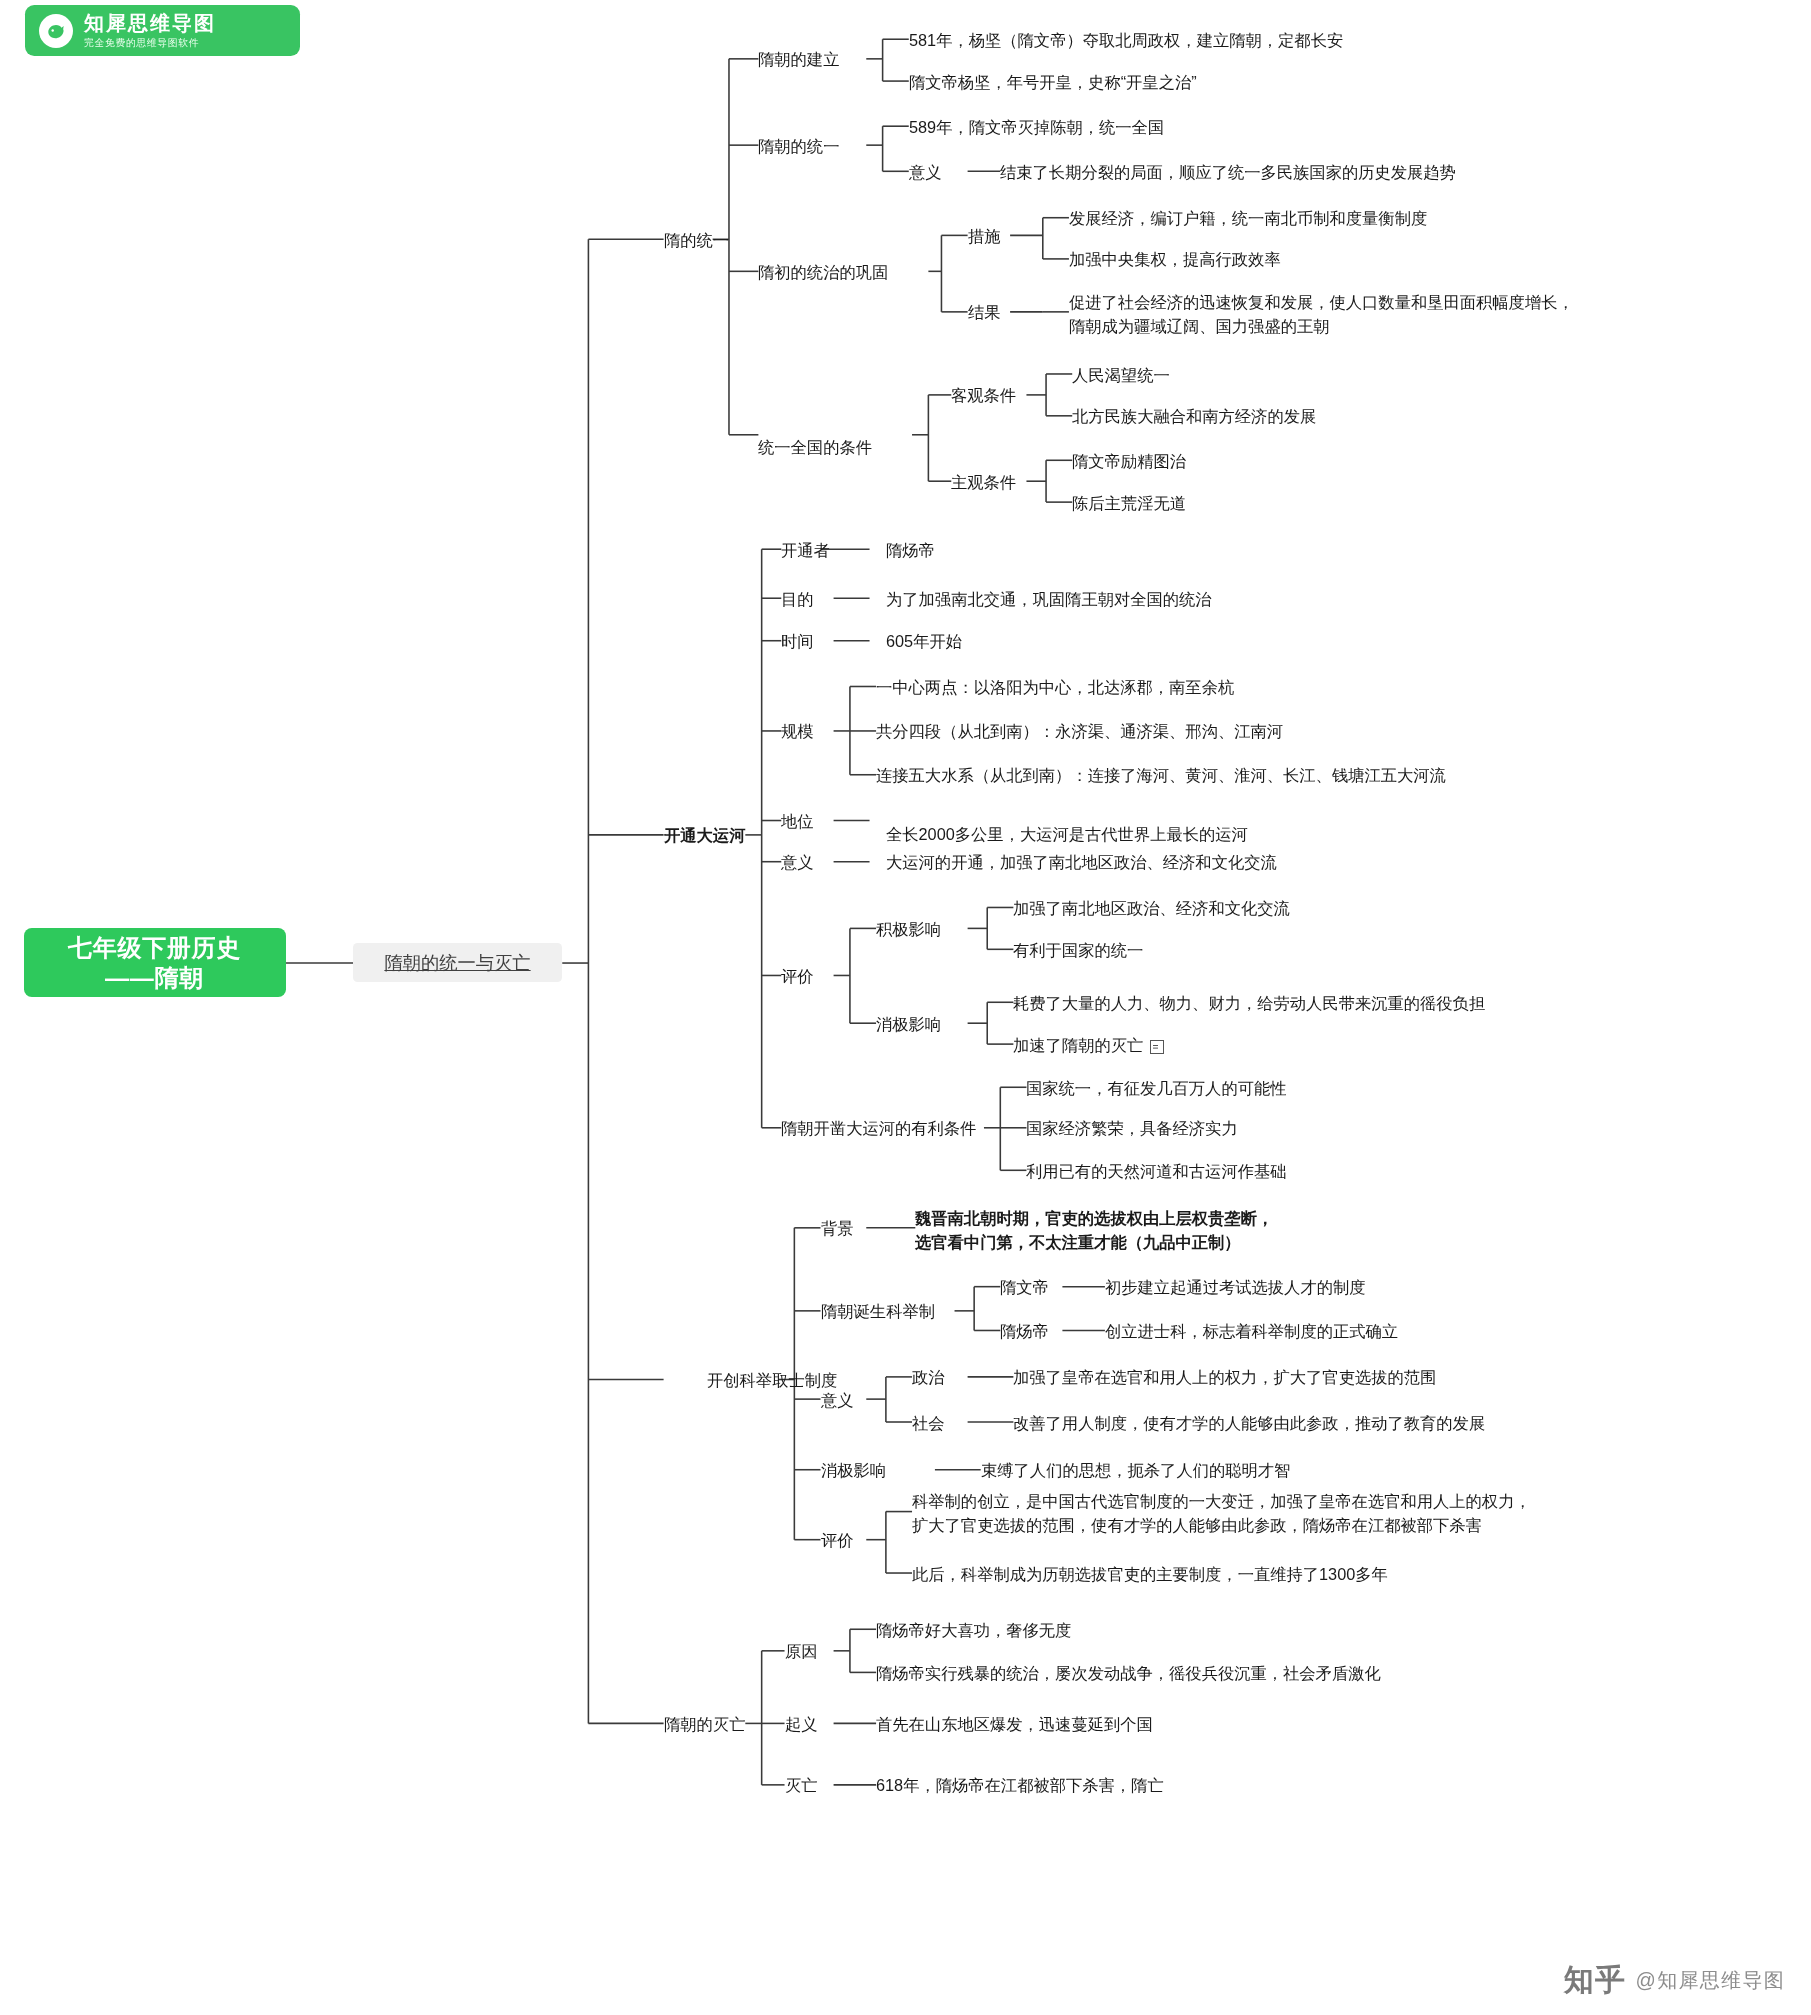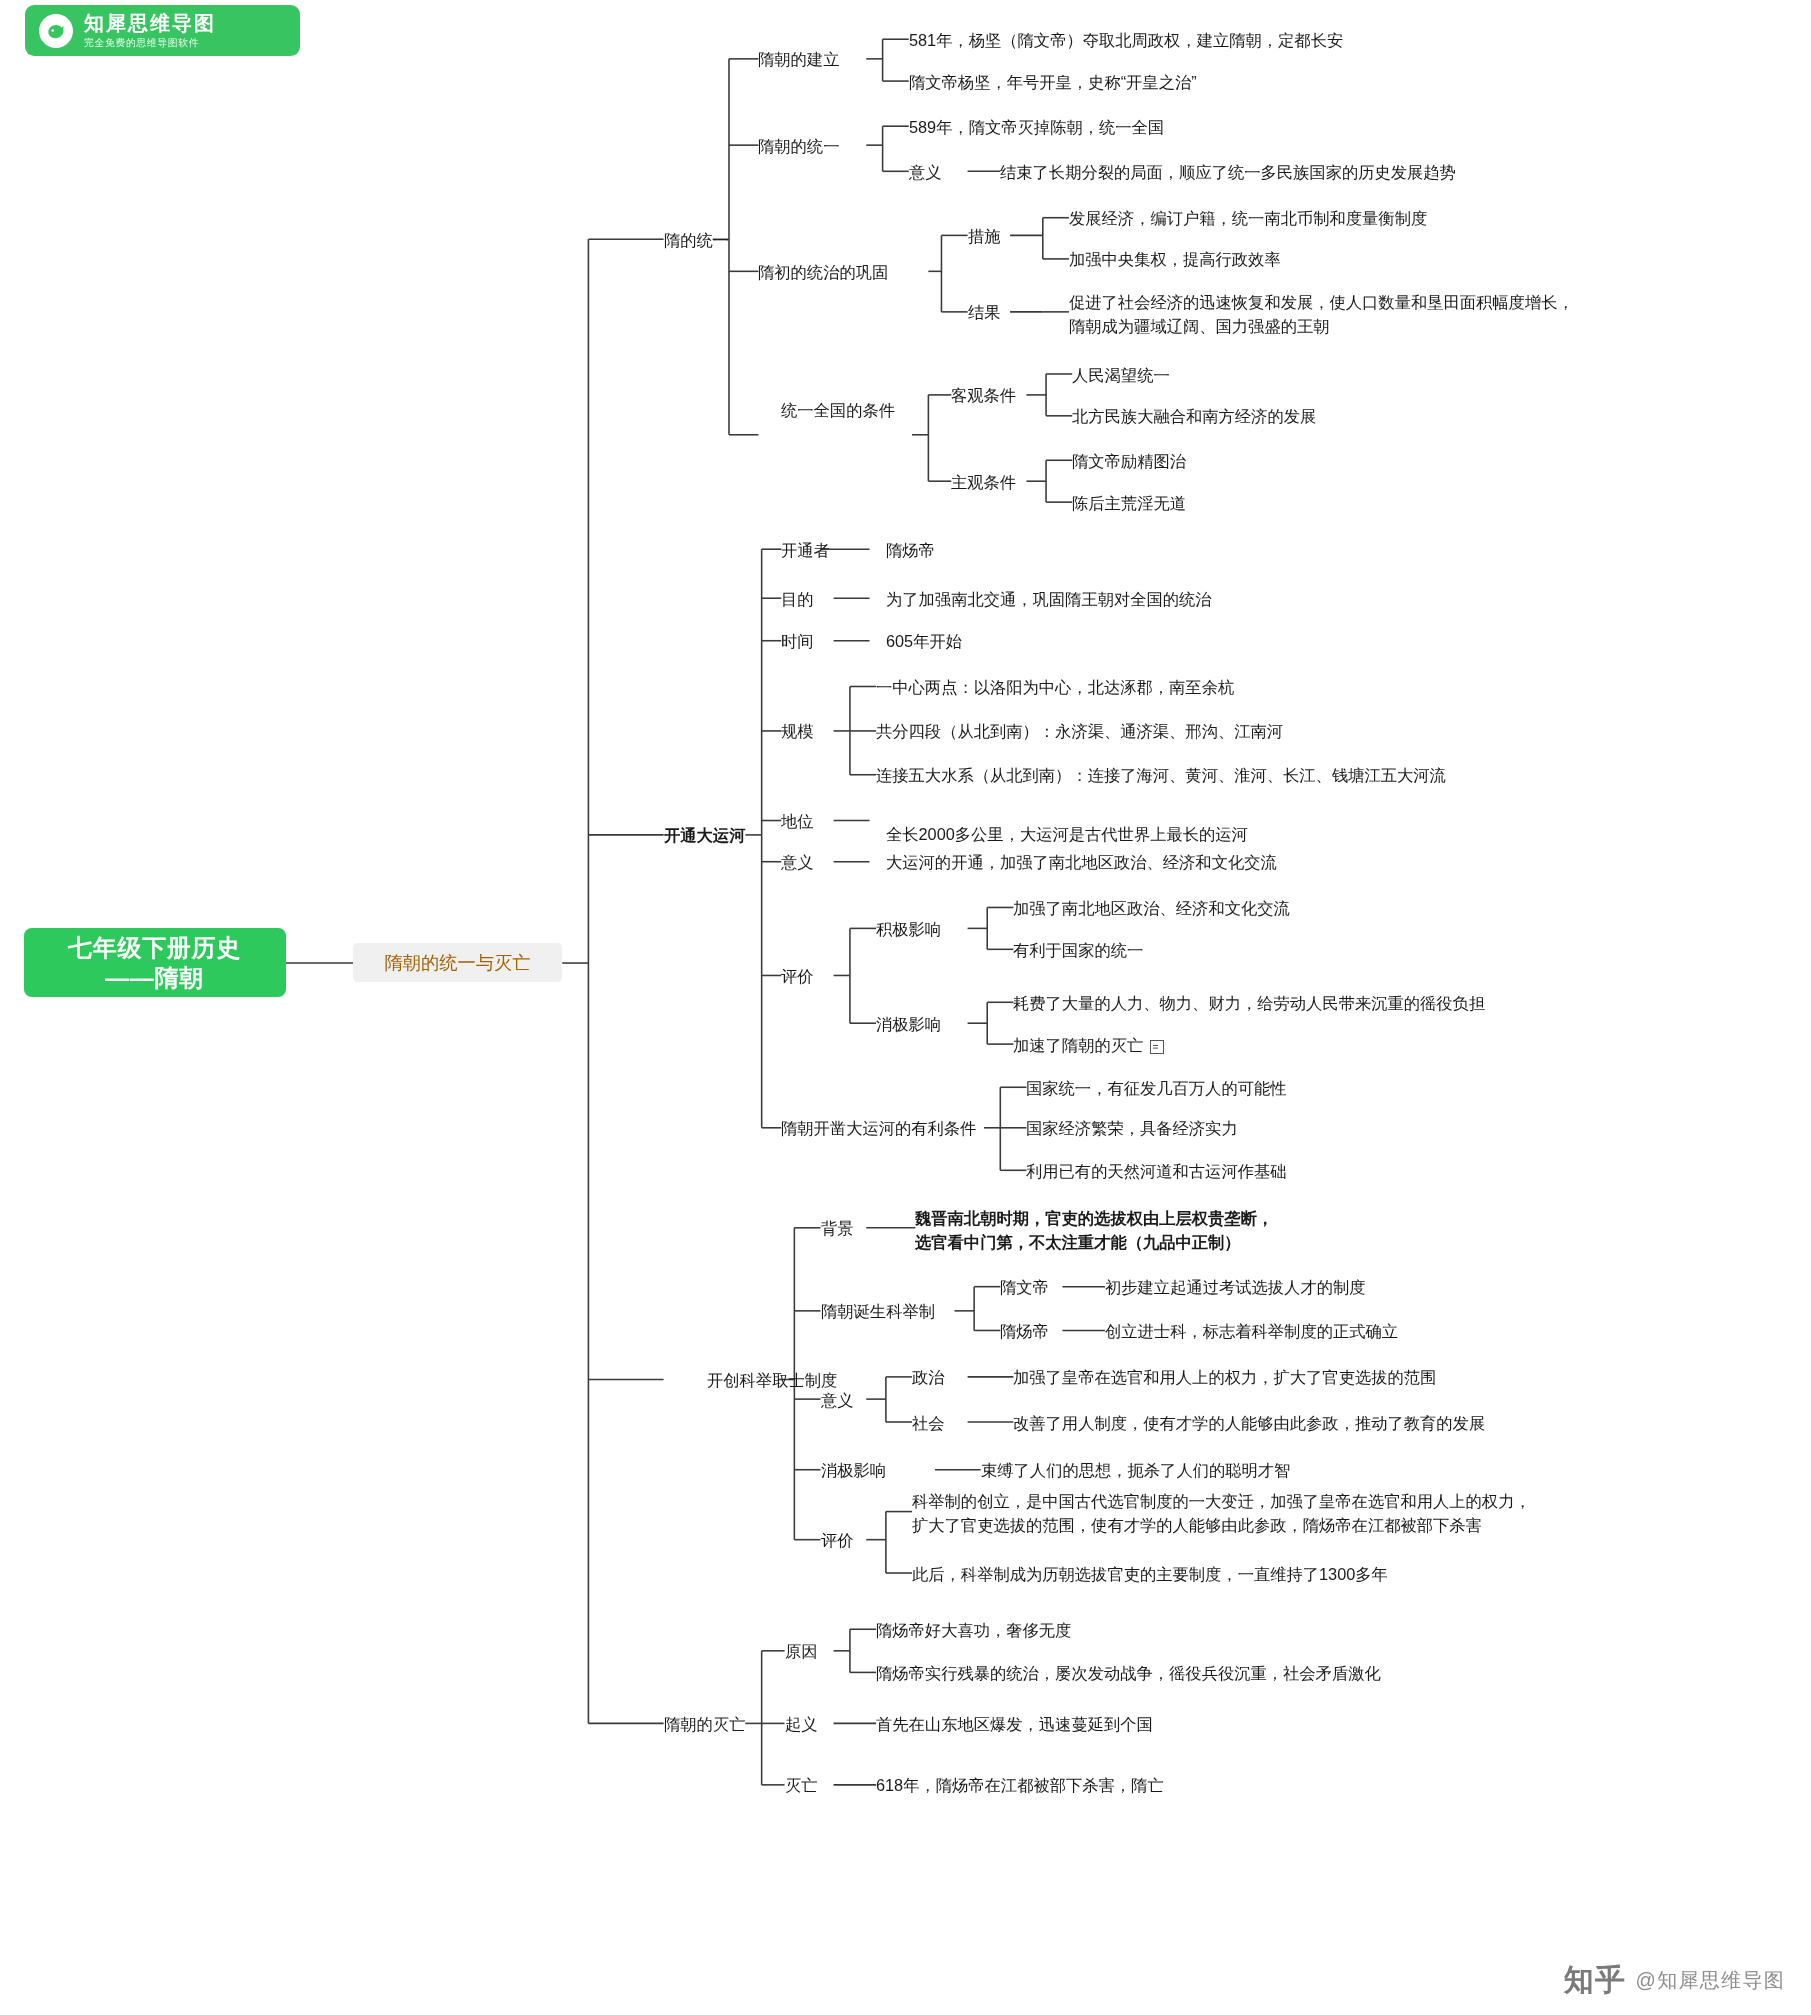--- a/index.html
+++ b/index.html
@@ -6,21 +6,21 @@
   body{width:1811px;height:2015px;font-family:"Liberation Sans","DejaVu Sans",sans-serif;color:#1a1a1a;position:relative;overflow:hidden;}
   .logo{position:absolute;left:25px;top:5.2px;width:275px;height:51px;background:#39c462;border-radius:9.2px;display:flex;align-items:center;gap:10.5px;padding:0 14.4px;box-sizing:border-box;}
   .logo .badge{width:34px;height:34px;border-radius:50%;background:#fff;display:flex;align-items:center;justify-content:center;flex:0 0 auto;}
   .logo .badge svg{width:22px;height:22px;}
   .logo .txt{display:flex;flex-direction:column;justify-content:center;}
   .logo .t1{color:#fff;font-size:20px;font-weight:bold;letter-spacing:2px;line-height:1.1;}
   .logo .t2{color:#eaffee;font-size:9.8px;letter-spacing:0.7px;line-height:1.4;margin-top:2px;}
 
   .root{position:absolute;left:23.5px;top:928px;width:262px;height:69px;background:#2ec95c;border-radius:7.8px;color:#fff;font-size:24px;font-weight:bold;display:flex;flex-direction:column;align-items:center;justify-content:center;line-height:1.25;letter-spacing:0.7px;}
 
-  .l1{position:absolute;left:353px;top:943px;width:209px;height:39px;background:#f0f0f0;border-radius:4.6px;display:flex;align-items:center;justify-content:center;font-size:18.3px;color:#a16207;}
+  .l1{position:absolute;left:353px;top:943px;width:209px;height:39px;background:#f0f0f0;border-radius:4.6px;display:flex;align-items:center;justify-content:center;font-size:18.3px;color:#404040;text-decoration:underline;}
 
   .node{position:absolute;font-size:16.3px;line-height:1.42;color:#1a1a1a;white-space:pre;}
   .node.bold{font-weight:bold;}
 
   svg.links{position:absolute;left:0;top:0;width:1811px;height:2015px;pointer-events:none;}
 
   .wm{position:absolute;right:26px;bottom:14.4px;display:flex;align-items:center;gap:9.2px;color:#8d8d8d;font-size:29px;font-weight:bold;letter-spacing:1.3px;}
   .wm .zh{font-size:30px;color:#7a7a7a;}
   .wm .at{font-size:20px;color:#8d8d8d;font-weight:normal;}
   .sqicon{display:inline-block;width:11.8px;height:11.8px;border:1.3px solid #555;margin-left:6.5px;vertical-align:middle;position:relative;}
@@ -201,21 +201,21 @@
 <div class="node" style="left:1000px;top:161px;">结束了长期分裂的局面，顺应了统一多民族国家的历史发展趋势</div>
 
 <div class="node" style="left:758px;top:261px;">隋初的统治的巩固</div>
 <div class="node" style="left:968px;top:225px;">措施</div>
 <div class="node" style="left:1069px;top:207px;">发展经济，编订户籍，统一南北币制和度量衡制度</div>
 <div class="node" style="left:1069px;top:248px;">加强中央集权，提高行政效率</div>
 <div class="node" style="left:968px;top:301px;">结果</div>
 <div class="node" style="left:1069px;top:290px;line-height:1.5;">促进了社会经济的迅速恢复和发展，使人口数量和垦田面积幅度增长，
 隋朝成为疆域辽阔、国力强盛的王朝</div>
 
-<div class="node" style="left:758px;top:399px;margin-left:23px;">统一全国的条件</div>
+<div class="node" style="left:758px;top:436px;">统一全国的条件</div>
 <div class="node" style="left:951px;top:384px;">客观条件</div>
 <div class="node" style="left:1072px;top:364px;">人民渴望统一</div>
 <div class="node" style="left:1072px;top:405px;">北方民族大融合和南方经济的发展</div>
 <div class="node" style="left:951px;top:471px;">主观条件</div>
 <div class="node" style="left:1072px;top:450px;">隋文帝励精图治</div>
 <div class="node" style="left:1072px;top:492px;">陈后主荒淫无道</div>
 
 <div class="node bold" style="left:664px;top:824px;">开通大运河</div>
 <div class="node" style="left:781px;top:539px;">开通者</div>
 <div class="node" style="left:886px;top:539px;">隋炀帝</div>

